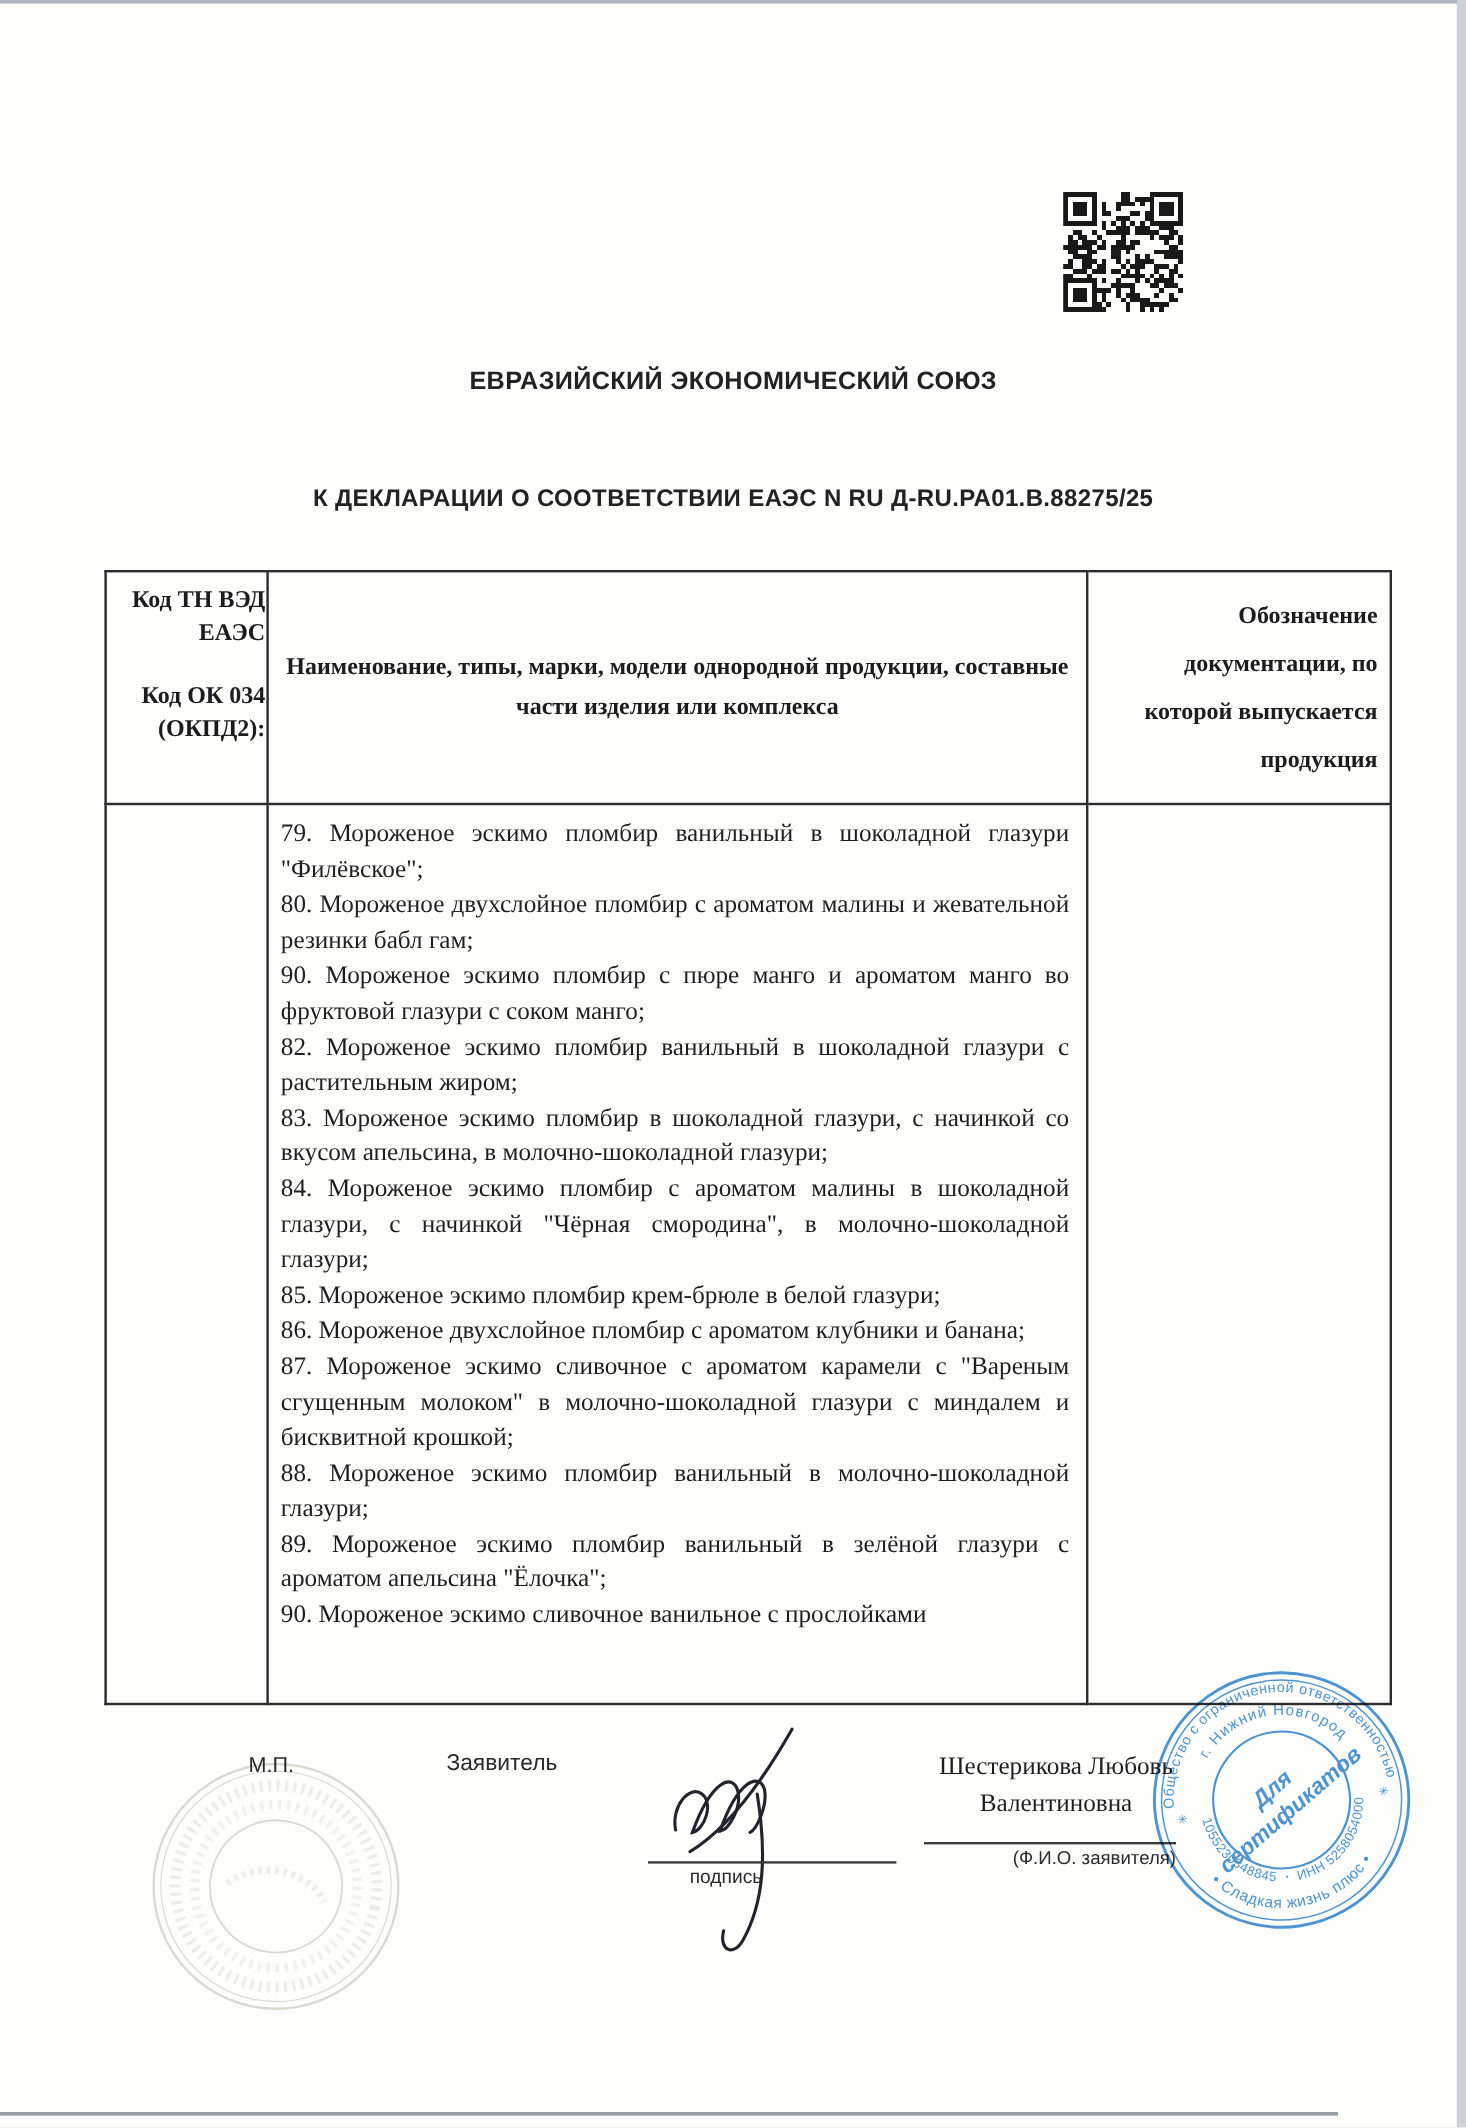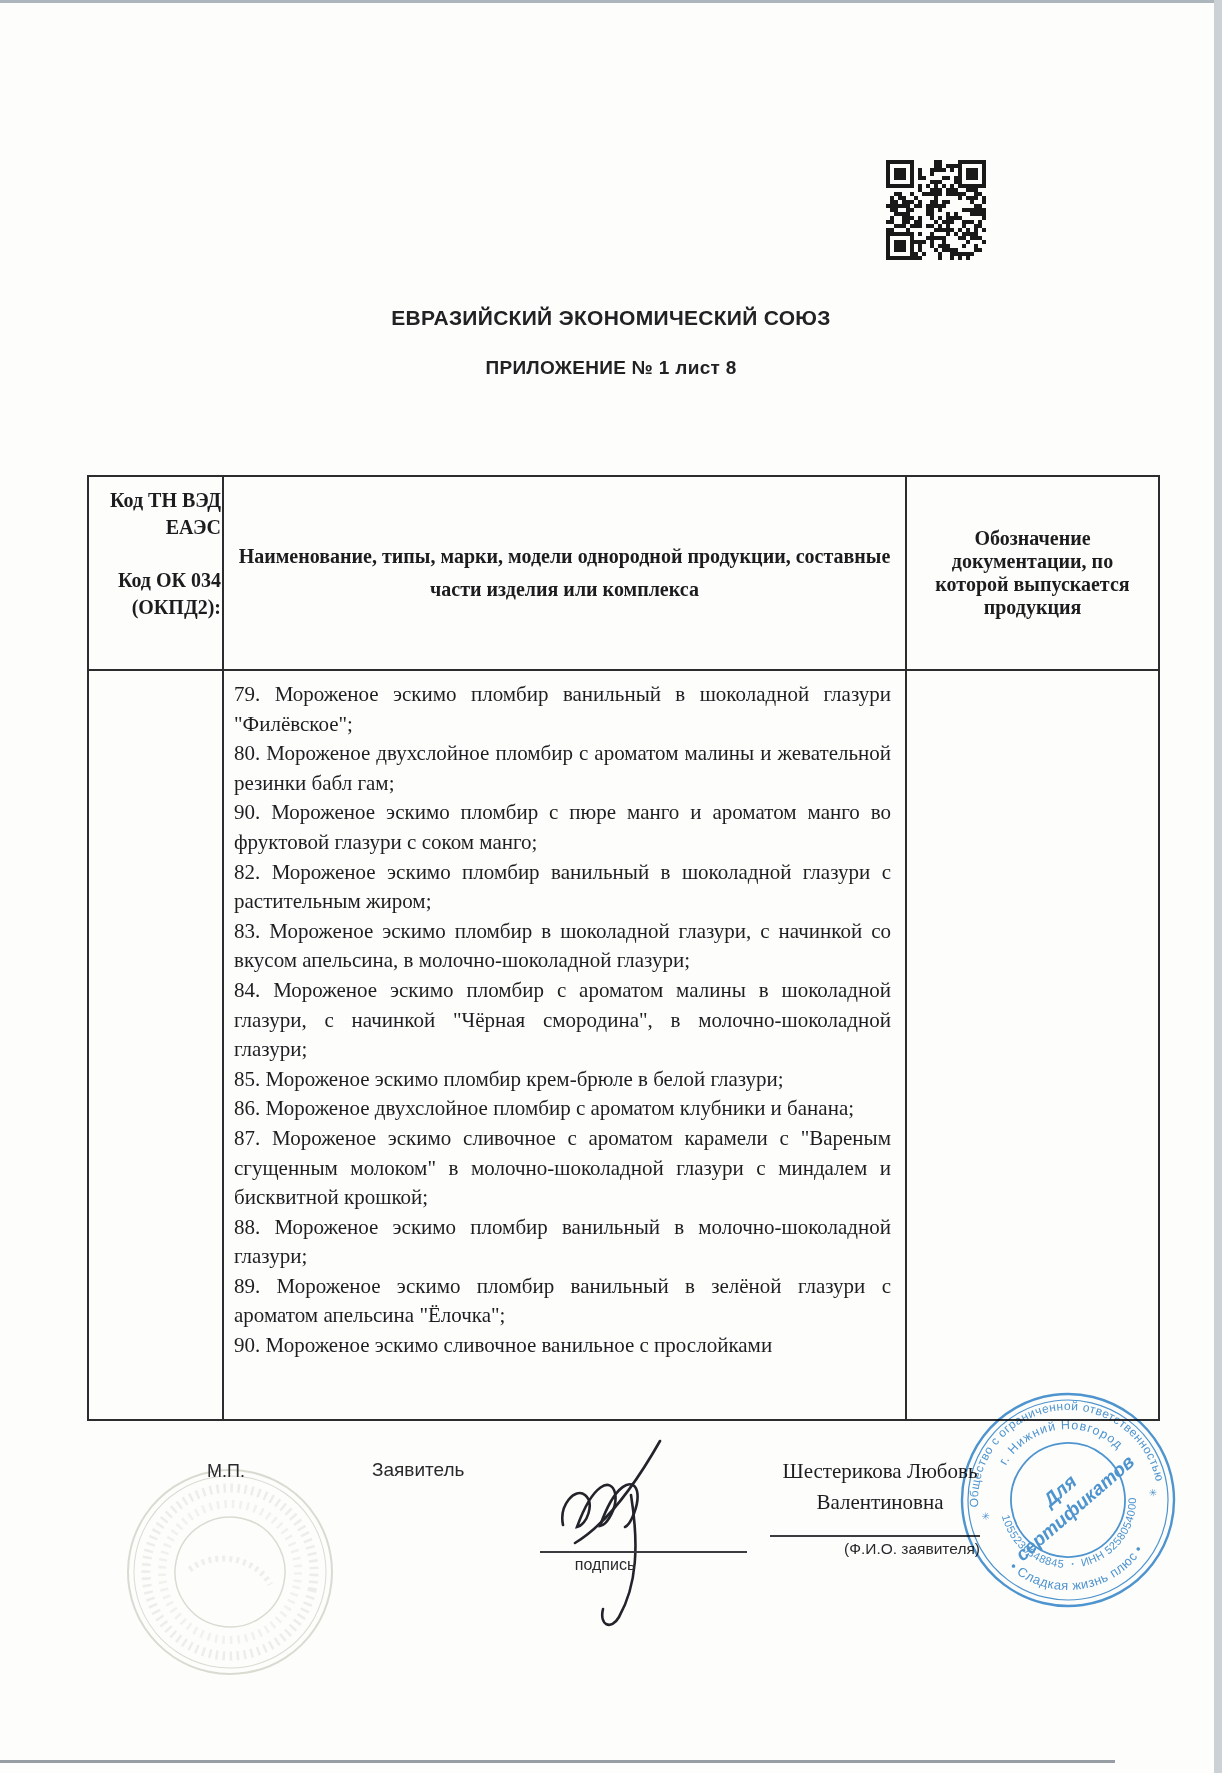--- a/index.html
+++ b/index.html
@@ -28,21 +28,21 @@
     border-collapse:collapse;table-layout:fixed;}
   .doc-table td{border:2px solid #2c2c2e;}
   .c1{width:131px;}
   .c2{width:681px;}
   .c3{width:231px;}
   .hdr td{height:181px;font-weight:bold;font-size:20px;color:#1c1c1e;}
   .hdr .c1{text-align:right;vertical-align:top;padding-top:10px;line-height:27px;}
   .hdr .c1 p{margin:0;}
   .hdr .c1 .gap{margin-bottom:26px;}
   .hdr .c2{text-align:center;vertical-align:middle;padding:0 0;line-height:33px;}
-  .hdr .c3{text-align:center;vertical-align:middle;padding:0 10px;line-height:23px;}
+  .hdr .c3{text-align:right;vertical-align:middle;padding:0 10px;line-height:40px;}
   .bodyrow td{height:739px;vertical-align:top;}
   .bodyrow .c2{padding:9px 14px 0 10px;}
   .item{margin:0;font-size:21px;line-height:29.6px;text-align:justify;text-align-last:left;color:#1e1e20;}
 
   
   .footer-label{position:absolute;font-family:"Liberation Sans",sans-serif;color:#2a2a2c;}
   .mp{left:207px;top:1461px;font-size:18px;}
   .applicant{left:372px;top:1459px;font-size:19px;}
   .sig-line{position:absolute;left:540px;top:1551px;width:207px;height:2px;background:#3c3c40;}
   .sig-caption{position:absolute;left:545px;top:1556px;width:120px;text-align:center;
@@ -67,21 +67,21 @@
 
   <div class="edge-top"></div>
   <div class="edge-right"></div>
   <div class="edge-bottom"></div>
 
   <svg class="qr" viewBox="0 0 100 100">
       <path d="M0,0h4v4h-4zM4,0h4v4h-4zM8,0h4v4h-4zM12,0h4v4h-4zM16,0h4v4h-4zM20,0h4v4h-4zM24,0h4v4h-4zM48,0h4v4h-4zM52,0h4v4h-4zM72,0h4v4h-4zM76,0h4v4h-4zM80,0h4v4h-4zM84,0h4v4h-4zM88,0h4v4h-4zM92,0h4v4h-4zM96,0h4v4h-4zM0,4h4v4h-4zM24,4h4v4h-4zM48,4h4v4h-4zM52,4h4v4h-4zM60,4h4v4h-4zM64,4h4v4h-4zM68,4h4v4h-4zM72,4h4v4h-4zM96,4h4v4h-4zM0,8h4v4h-4zM8,8h4v4h-4zM12,8h4v4h-4zM16,8h4v4h-4zM24,8h4v4h-4zM32,8h4v4h-4zM44,8h4v4h-4zM48,8h4v4h-4zM52,8h4v4h-4zM56,8h4v4h-4zM64,8h4v4h-4zM72,8h4v4h-4zM80,8h4v4h-4zM84,8h4v4h-4zM88,8h4v4h-4zM96,8h4v4h-4zM0,12h4v4h-4zM8,12h4v4h-4zM12,12h4v4h-4zM16,12h4v4h-4zM24,12h4v4h-4zM32,12h4v4h-4zM44,12h4v4h-4zM72,12h4v4h-4zM80,12h4v4h-4zM84,12h4v4h-4zM88,12h4v4h-4zM96,12h4v4h-4zM0,16h4v4h-4zM8,16h4v4h-4zM12,16h4v4h-4zM16,16h4v4h-4zM24,16h4v4h-4zM32,16h4v4h-4zM36,16h4v4h-4zM56,16h4v4h-4zM60,16h4v4h-4zM68,16h4v4h-4zM72,16h4v4h-4zM80,16h4v4h-4zM84,16h4v4h-4zM88,16h4v4h-4zM96,16h4v4h-4zM0,20h4v4h-4zM24,20h4v4h-4zM44,20h4v4h-4zM48,20h4v4h-4zM52,20h4v4h-4zM68,20h4v4h-4zM72,20h4v4h-4zM96,20h4v4h-4zM0,24h4v4h-4zM4,24h4v4h-4zM8,24h4v4h-4zM12,24h4v4h-4zM16,24h4v4h-4zM20,24h4v4h-4zM24,24h4v4h-4zM32,24h4v4h-4zM40,24h4v4h-4zM48,24h4v4h-4zM56,24h4v4h-4zM64,24h4v4h-4zM72,24h4v4h-4zM76,24h4v4h-4zM80,24h4v4h-4zM84,24h4v4h-4zM88,24h4v4h-4zM92,24h4v4h-4zM96,24h4v4h-4zM32,28h4v4h-4zM44,28h4v4h-4zM48,28h4v4h-4zM52,28h4v4h-4zM60,28h4v4h-4zM64,28h4v4h-4zM68,28h4v4h-4zM80,28h4v4h-4zM84,28h4v4h-4zM88,28h4v4h-4zM8,32h4v4h-4zM12,32h4v4h-4zM24,32h4v4h-4zM36,32h4v4h-4zM40,32h4v4h-4zM44,32h4v4h-4zM48,32h4v4h-4zM52,32h4v4h-4zM60,32h4v4h-4zM64,32h4v4h-4zM68,32h4v4h-4zM72,32h4v4h-4zM76,32h4v4h-4zM88,32h4v4h-4zM92,32h4v4h-4zM4,36h4v4h-4zM12,36h4v4h-4zM16,36h4v4h-4zM28,36h4v4h-4zM48,36h4v4h-4zM72,36h4v4h-4zM80,36h4v4h-4zM84,36h4v4h-4zM88,36h4v4h-4zM96,36h4v4h-4zM4,40h4v4h-4zM8,40h4v4h-4zM16,40h4v4h-4zM20,40h4v4h-4zM24,40h4v4h-4zM32,40h4v4h-4zM44,40h4v4h-4zM48,40h4v4h-4zM56,40h4v4h-4zM60,40h4v4h-4zM84,40h4v4h-4zM96,40h4v4h-4zM0,44h4v4h-4zM4,44h4v4h-4zM8,44h4v4h-4zM12,44h4v4h-4zM16,44h4v4h-4zM20,44h4v4h-4zM28,44h4v4h-4zM32,44h4v4h-4zM40,44h4v4h-4zM44,44h4v4h-4zM48,44h4v4h-4zM52,44h4v4h-4zM56,44h4v4h-4zM88,44h4v4h-4zM92,44h4v4h-4zM4,48h4v4h-4zM8,48h4v4h-4zM20,48h4v4h-4zM24,48h4v4h-4zM40,48h4v4h-4zM44,48h4v4h-4zM52,48h4v4h-4zM76,48h4v4h-4zM80,48h4v4h-4zM84,48h4v4h-4zM88,48h4v4h-4zM92,48h4v4h-4zM96,48h4v4h-4zM8,52h4v4h-4zM12,52h4v4h-4zM16,52h4v4h-4zM20,52h4v4h-4zM40,52h4v4h-4zM44,52h4v4h-4zM60,52h4v4h-4zM68,52h4v4h-4zM84,52h4v4h-4zM88,52h4v4h-4zM92,52h4v4h-4zM96,52h4v4h-4zM4,56h4v4h-4zM16,56h4v4h-4zM20,56h4v4h-4zM24,56h4v4h-4zM32,56h4v4h-4zM44,56h4v4h-4zM52,56h4v4h-4zM60,56h4v4h-4zM64,56h4v4h-4zM68,56h4v4h-4zM72,56h4v4h-4zM96,56h4v4h-4zM0,60h4v4h-4zM4,60h4v4h-4zM16,60h4v4h-4zM20,60h4v4h-4zM28,60h4v4h-4zM32,60h4v4h-4zM48,60h4v4h-4zM56,60h4v4h-4zM60,60h4v4h-4zM64,60h4v4h-4zM76,60h4v4h-4zM80,60h4v4h-4zM84,60h4v4h-4zM92,60h4v4h-4zM8,64h4v4h-4zM12,64h4v4h-4zM16,64h4v4h-4zM24,64h4v4h-4zM28,64h4v4h-4zM32,64h4v4h-4zM40,64h4v4h-4zM44,64h4v4h-4zM52,64h4v4h-4zM60,64h4v4h-4zM76,64h4v4h-4zM88,64h4v4h-4zM92,64h4v4h-4zM0,68h4v4h-4zM4,68h4v4h-4zM20,68h4v4h-4zM48,68h4v4h-4zM52,68h4v4h-4zM56,68h4v4h-4zM60,68h4v4h-4zM64,68h4v4h-4zM72,68h4v4h-4zM80,68h4v4h-4zM88,68h4v4h-4zM96,68h4v4h-4zM0,72h4v4h-4zM4,72h4v4h-4zM8,72h4v4h-4zM12,72h4v4h-4zM16,72h4v4h-4zM20,72h4v4h-4zM24,72h4v4h-4zM32,72h4v4h-4zM44,72h4v4h-4zM60,72h4v4h-4zM68,72h4v4h-4zM76,72h4v4h-4zM80,72h4v4h-4zM84,72h4v4h-4zM88,72h4v4h-4zM0,76h4v4h-4zM24,76h4v4h-4zM40,76h4v4h-4zM44,76h4v4h-4zM48,76h4v4h-4zM52,76h4v4h-4zM56,76h4v4h-4zM72,76h4v4h-4zM76,76h4v4h-4zM84,76h4v4h-4zM88,76h4v4h-4zM92,76h4v4h-4zM0,80h4v4h-4zM8,80h4v4h-4zM12,80h4v4h-4zM16,80h4v4h-4zM24,80h4v4h-4zM28,80h4v4h-4zM32,80h4v4h-4zM36,80h4v4h-4zM44,80h4v4h-4zM56,80h4v4h-4zM80,80h4v4h-4zM96,80h4v4h-4zM0,84h4v4h-4zM8,84h4v4h-4zM12,84h4v4h-4zM16,84h4v4h-4zM24,84h4v4h-4zM32,84h4v4h-4zM44,84h4v4h-4zM52,84h4v4h-4zM56,84h4v4h-4zM60,84h4v4h-4zM76,84h4v4h-4zM88,84h4v4h-4zM0,88h4v4h-4zM8,88h4v4h-4zM12,88h4v4h-4zM16,88h4v4h-4zM24,88h4v4h-4zM32,88h4v4h-4zM48,88h4v4h-4zM56,88h4v4h-4zM60,88h4v4h-4zM64,88h4v4h-4zM68,88h4v4h-4zM88,88h4v4h-4zM92,88h4v4h-4zM0,92h4v4h-4zM24,92h4v4h-4zM28,92h4v4h-4zM36,92h4v4h-4zM52,92h4v4h-4zM64,92h4v4h-4zM68,92h4v4h-4zM72,92h4v4h-4zM76,92h4v4h-4zM80,92h4v4h-4zM84,92h4v4h-4zM0,96h4v4h-4zM4,96h4v4h-4zM8,96h4v4h-4zM12,96h4v4h-4zM16,96h4v4h-4zM20,96h4v4h-4zM24,96h4v4h-4zM28,96h4v4h-4zM32,96h4v4h-4zM52,96h4v4h-4zM64,96h4v4h-4zM72,96h4v4h-4zM80,96h4v4h-4z" fill="#191919"></path>
     </svg>
 
   <div class="title t1">ЕВРАЗИЙСКИЙ ЭКОНОМИЧЕСКИЙ СОЮЗ</div>
-  <div class="title t2">ПРИЛОЖЕНИЕ № 1 лист 8</div>
+  <div class="title t3">К ДЕКЛАРАЦИИ О СООТВЕТСТВИИ ЕАЭС N RU Д-RU.РА01.В.88275/25</div>
 
   <table class="doc-table">
     <tbody>
         <tr class="hdr">
       <td class="c1">
         <p class="gap">Код ТН ВЭД ЕАЭС</p>
         <p>Код ОК 034 (ОКПД2):</p>
       </td>
       <td class="c2">Наименование, типы, марки, модели однородной продукции, составные части изделия или комплекса</td>
       <td class="c3">Обозначение документации, по которой выпускается продукция</td>

